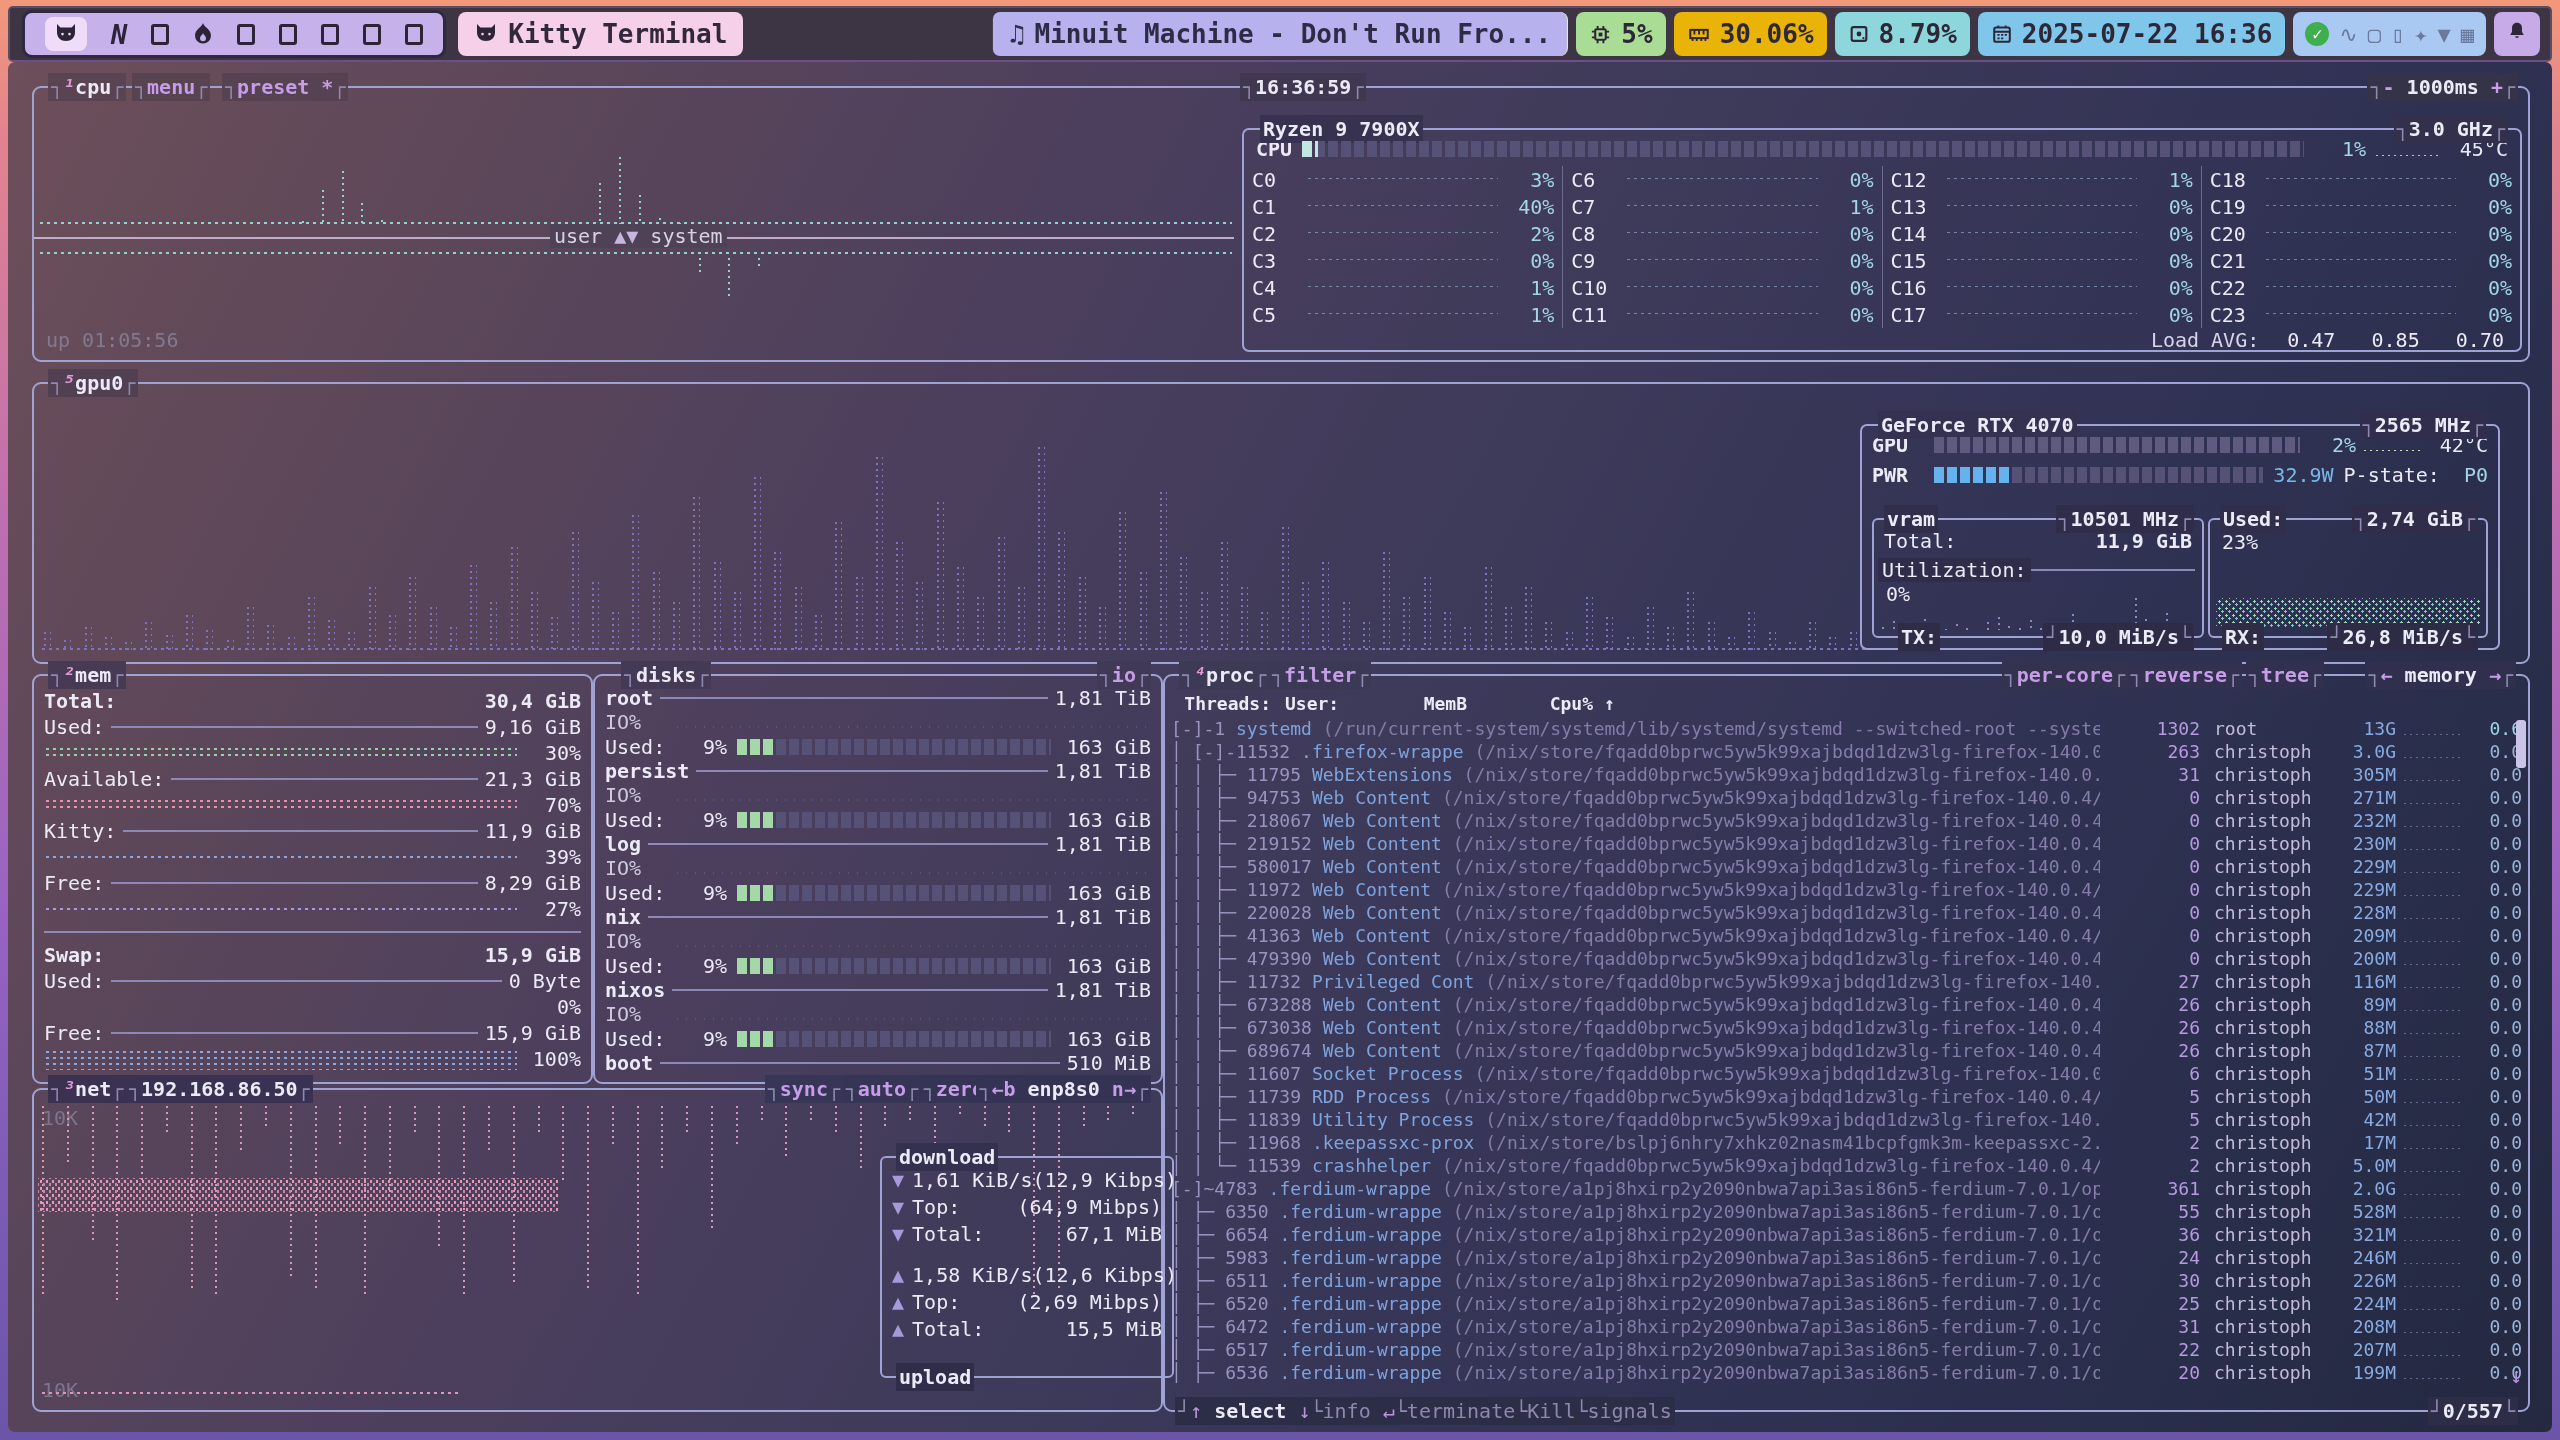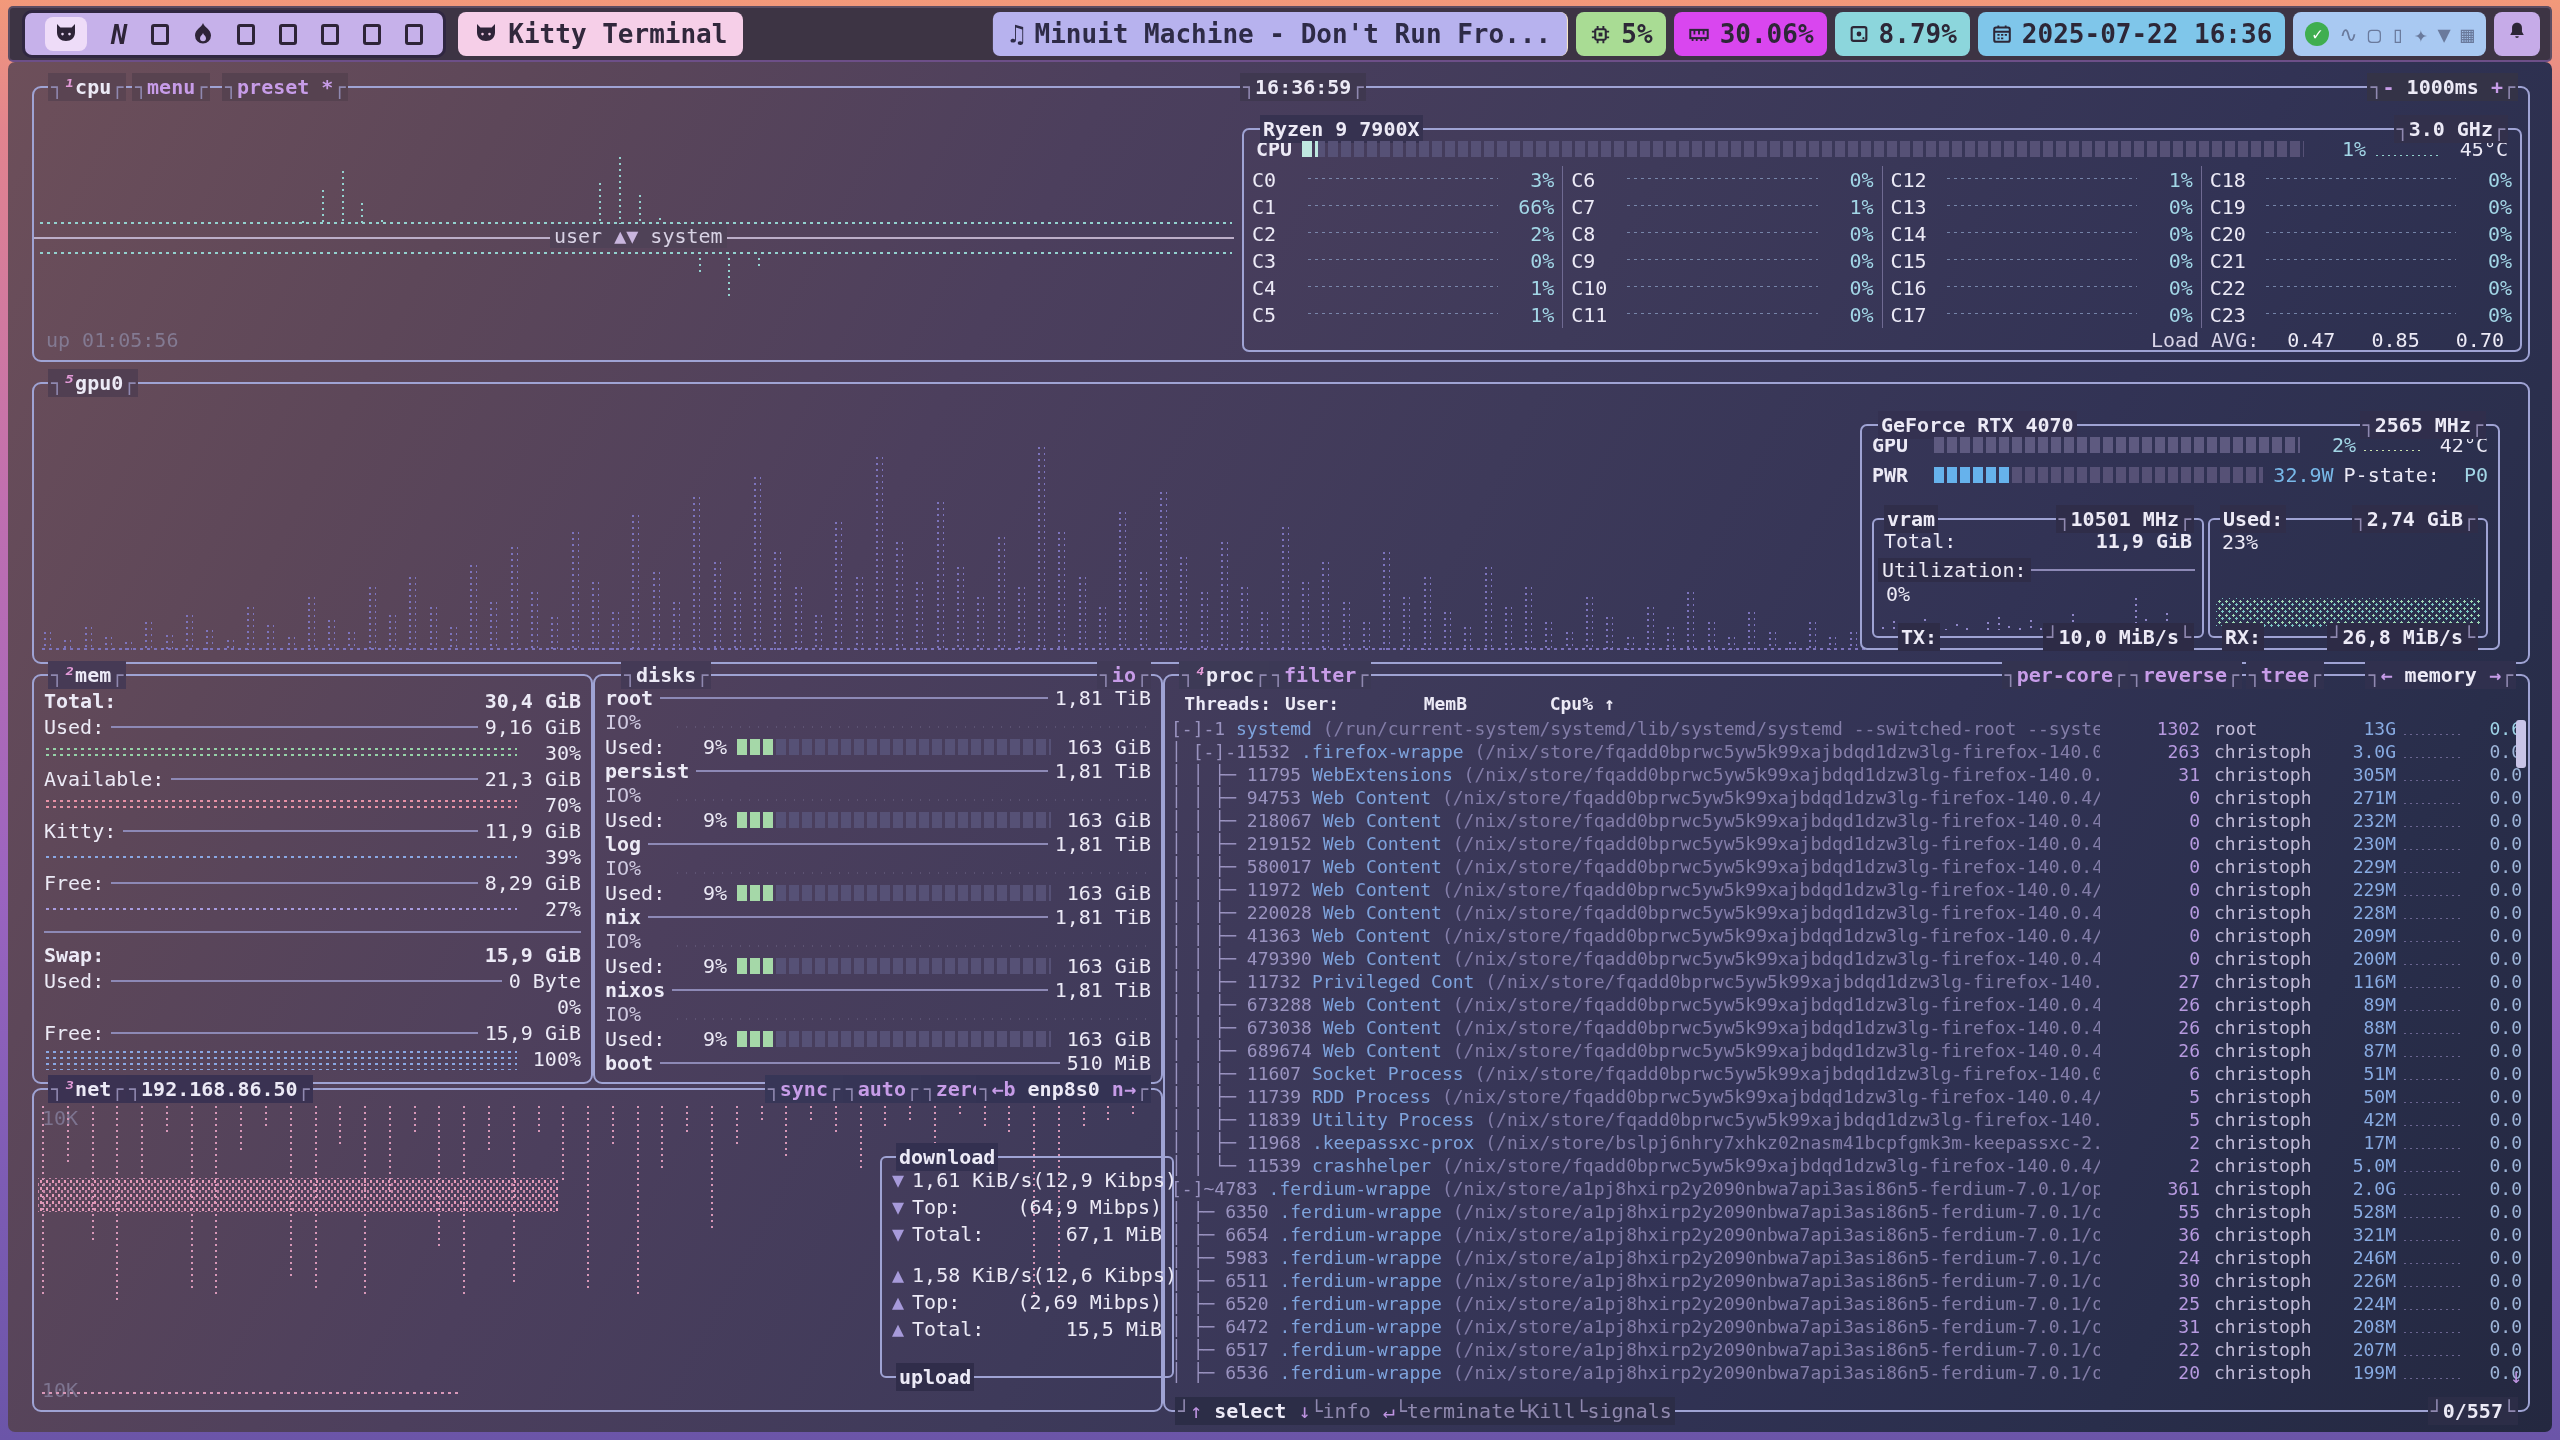--- a/index.html
+++ b/index.html
@@ -155,21 +155,21 @@
       <div class="pill" style="background: rgb(169, 220, 148);">
         <span>
           <svg width="23" height="23" viewBox="0 0 24 24">
             <rect x="6.5" y="6.5" width="11" height="11" rx="1.5" fill="none" stroke="currentColor" stroke-width="2.2"></rect>
             <rect x="10" y="10" width="4" height="4" fill="currentColor"></rect>
             <path stroke="currentColor" stroke-width="2" d="M9 6.5V3m6 3.5V3M9 21v-3.5M15 21v-3.5M6.5 9H3m3.5 6H3M21 9h-3.5m3.5 6h-3.5"></path>
           </svg>
         </span>
         <span>5%</span>
       </div>
-      <div class="pill" style="background: #d946ef;">
+      <div class="pill" style="background: #eab308;">
         <span>
           <svg width="24" height="22" viewBox="0 0 24 24">
             <rect x="2.5" y="7.5" width="19" height="9" fill="none" stroke="currentColor" stroke-width="2.2"></rect>
             <path stroke="currentColor" stroke-width="2" d="M7 7.5v5m5-5v5m5-5v5M5 16.5v3m4.5-3v3m5-3v3m4.5-3v3"></path>
           </svg>
         </span>
         <span>30.06%</span>
       </div>
       <div class="pill" style="background: rgb(140, 214, 220);">
         <span>
@@ -258,21 +258,21 @@
       <div id="core-grid" style="display:flex;height:162px;">
           <div class="corecol">
             <div class="corecell">
               <span class="cl">C0</span>
               <div class="coredots"></div>
               <span class="corepct">3%</span>
             </div>
             <div class="corecell">
               <span class="cl">C1</span>
               <div class="coredots"></div>
-              <span class="corepct">66%</span>
+              <span class="corepct">40%</span>
             </div>
             <div class="corecell">
               <span class="cl">C2</span>
               <div class="coredots"></div>
               <span class="corepct">2%</span>
             </div>
             <div class="corecell">
               <span class="cl">C3</span>
               <div class="coredots"></div>
               <span class="corepct">0%</span>

